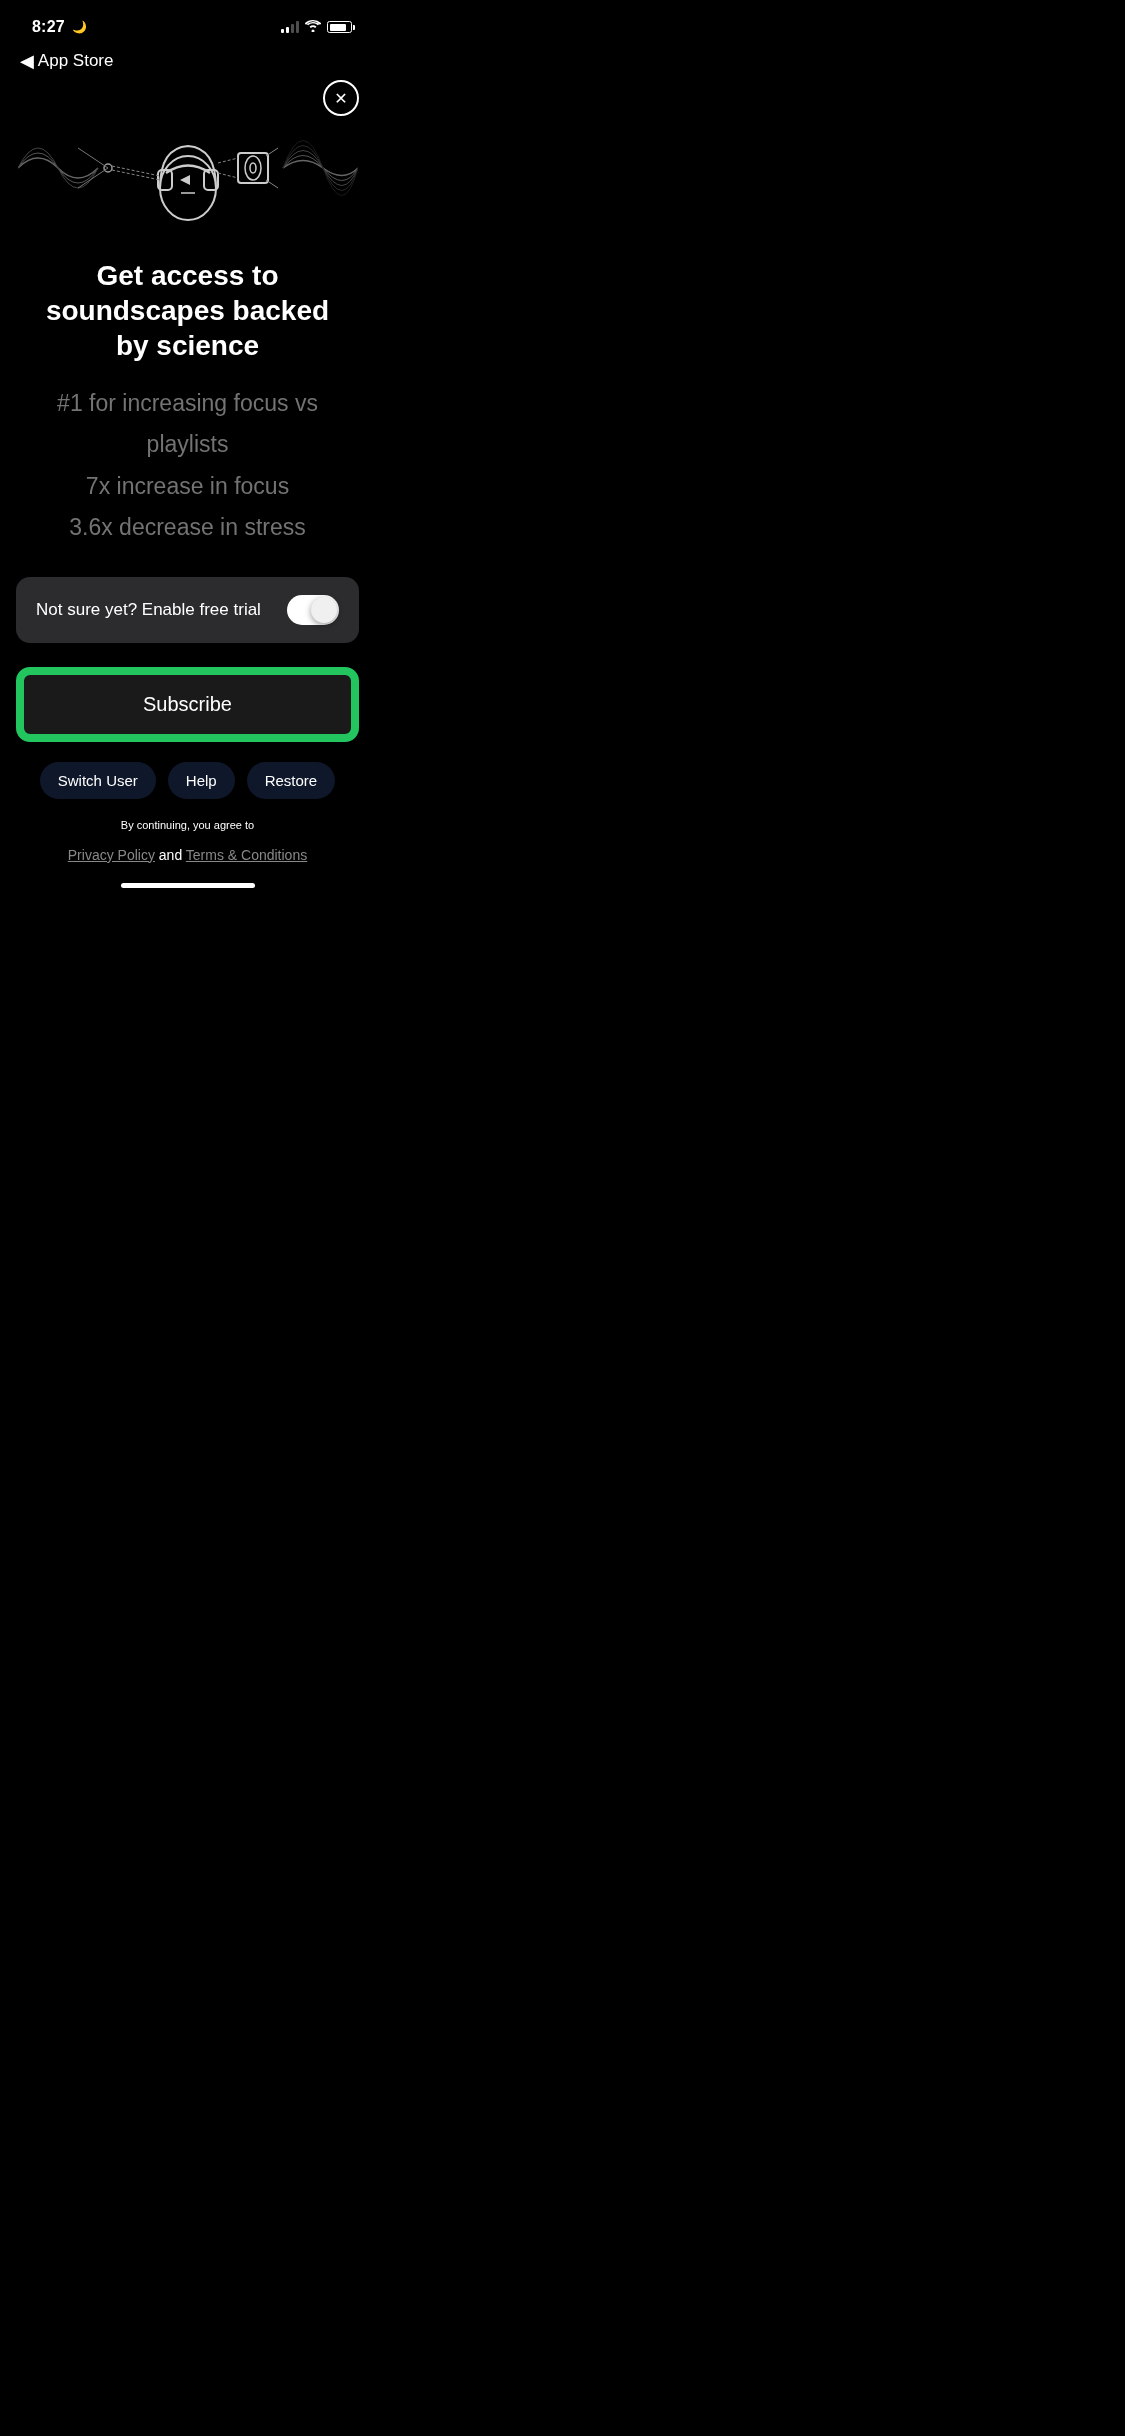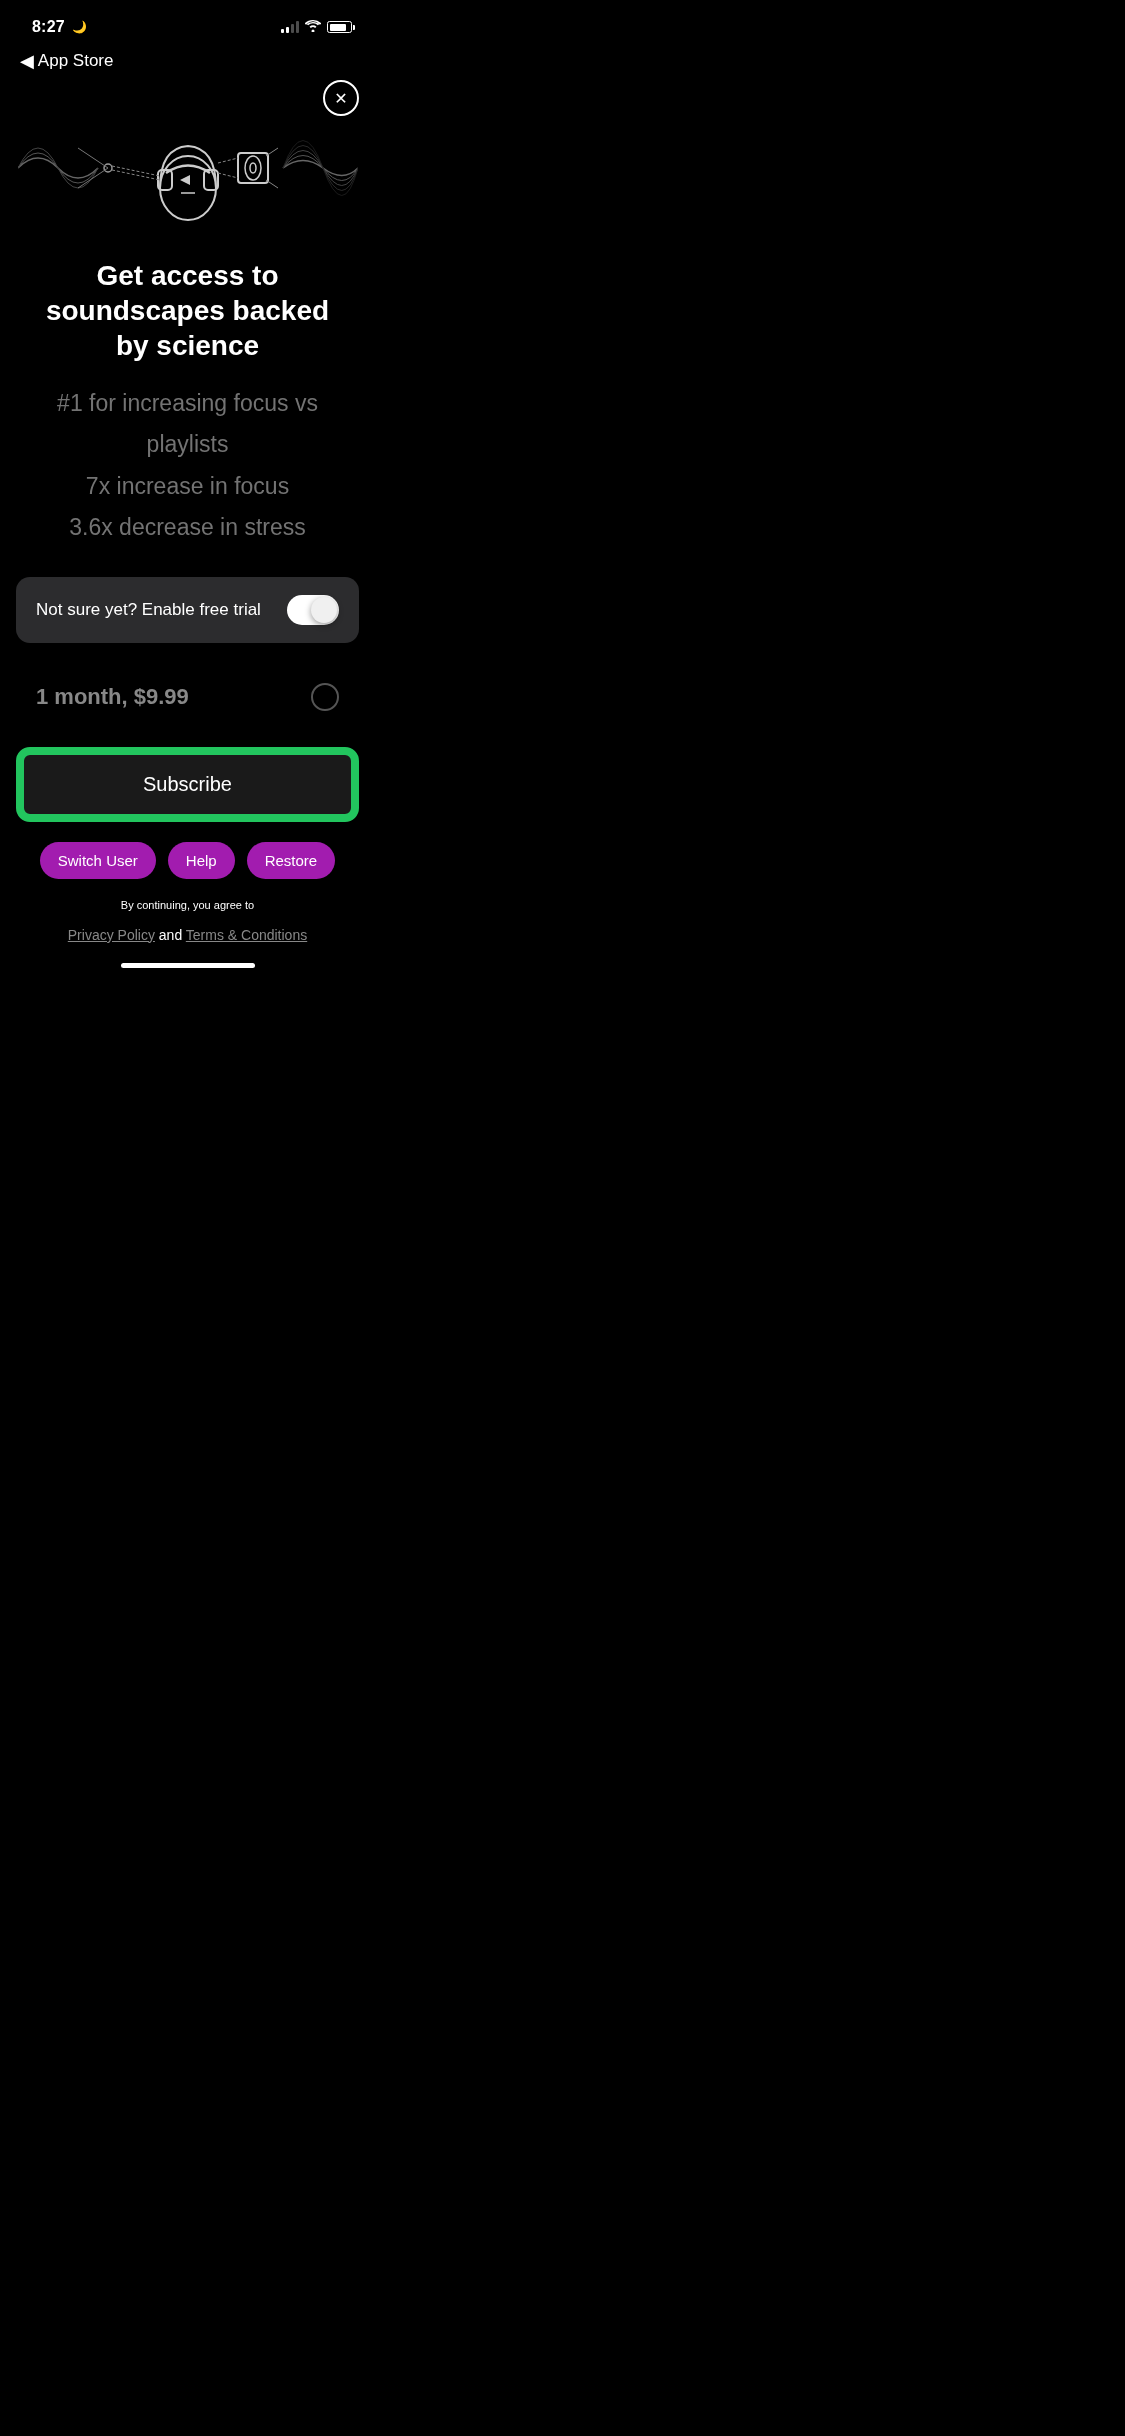--- a/index.html
+++ b/index.html
@@ -305,21 +305,21 @@
 
     .bottom-buttons {
       display: flex;
       justify-content: center;
       gap: 12px;
       padding: 0 16px;
       margin-bottom: 20px;
     }
 
     .bottom-btn {
-      background: #a21caf;
+      background: #0f172a;
       border: none;
       border-radius: 20px;
       color: #fff;
       font-size: 15px;
       font-weight: 500;
       padding: 10px 18px;
       cursor: pointer;
     }
 
     .legal-text {
@@ -450,26 +450,20 @@
 <div class="free-trial-toggle">
   <span class="free-trial-label">Not sure yet? Enable free trial</span>
   <div class="toggle-switch">
     <div class="toggle-knob"></div>
   </div>
 </div>
 
 <div class="plans-section">
 
 
-  <div class="plan-card unselected">
-    <div class="plan-info">
-      <span class="plan-price">1 month, $9.99</span>
-    </div>
-    <div class="radio-button unselected"></div>
-  </div>
 
 </div>
 
 <button class="subscribe-button">Subscribe</button>
 
 <div class="bottom-buttons">
   <button class="bottom-btn">Switch User</button>
   <button class="bottom-btn">Help</button>
   <button class="bottom-btn">Restore</button>
 </div>

